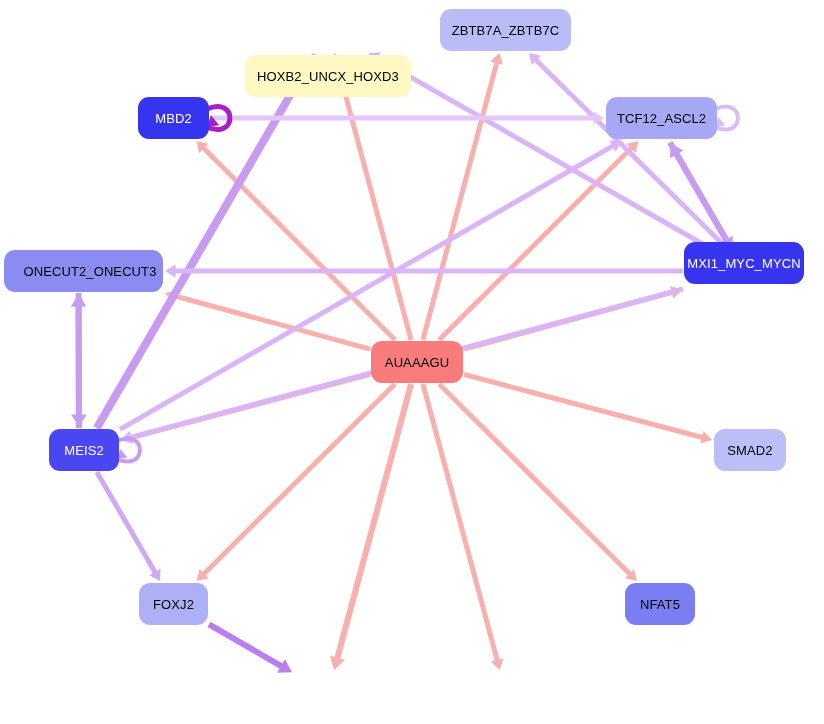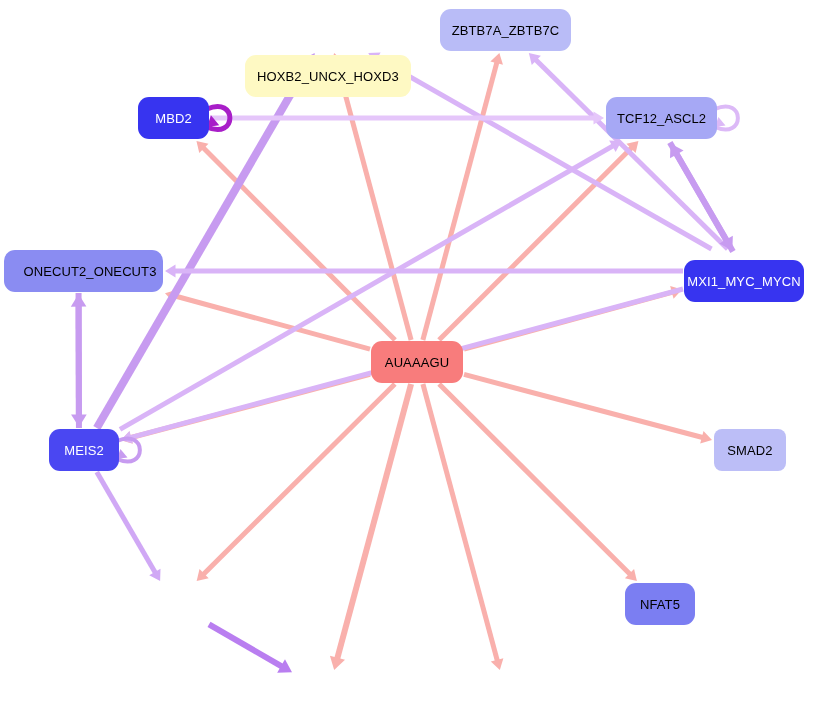--- a/index.html
+++ b/index.html
@@ -178,26 +178,29 @@
       </div>
       <div class="node" style="left: 138px; top: 97px; width: 71px; height: 42px; background: rgb(55, 52, 240); color: rgb(255, 255, 255);">
         <span class="node-label">MBD2</span>
       </div>
       <div class="node" style="left: 606px; top: 97px; width: 111px; height: 42px; background: rgb(166, 168, 245); color: rgb(0, 0, 0);">
         <span class="node-label">TCF12_ASCL2</span>
       </div>
       <div class="node" style="left: 4px; top: 250px; width: 159px; height: 42px; background: rgb(138, 140, 242); color: rgb(0, 0, 0); padding-left: 13px;">
         <span class="node-label">ONECUT2_ONECUT3</span>
       </div>
-      <div class="node" style="left: 684px; top: 260px; width: 120px; height: 42px; background: rgb(55, 52, 240); color: rgb(255, 255, 255);">
+      <div class="node" style="left: 684px; top: 242px; width: 120px; height: 42px; background: rgb(55, 52, 240); color: rgb(255, 255, 255);">
         <span class="node-label">MXI1_MYC_MYCN</span>
       </div>
       <div class="node" style="left: 49px; top: 429px; width: 70px; height: 42px; background: rgb(74, 71, 242); color: rgb(255, 255, 255);">
         <span class="node-label">MEIS2</span>
       </div>
-      <div class="node" style="left: 714px; top: 429px; width: 72px; height: 42px; background: rgb(188, 190, 247); color: rgb(0, 0, 0); border-radius: 8px;">
+      <div class="node" style="left: 714px; top: 429px; width: 72px; height: 42px; background: rgb(188, 190, 247); color: rgb(0, 0, 0);">
         <span class="node-label">SMAD2</span>
+      </div>
+      <div class="node" style="left: 139px; top: 583px; width: 69px; height: 42px; background: rgb(173, 176, 245); color: rgb(0, 0, 0);">
+        <span class="node-label">FOXJ2</span>
       </div>
       <div class="node" style="left: 625px; top: 583px; width: 70px; height: 42px; background: rgb(123, 126, 242); color: rgb(0, 0, 0);">
         <span class="node-label">NFAT5</span>
       </div>
     </div>
 </div>
 
 </body></html>

